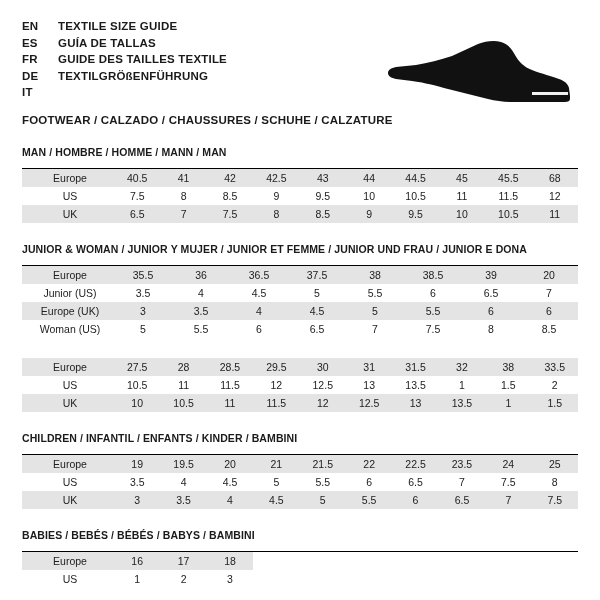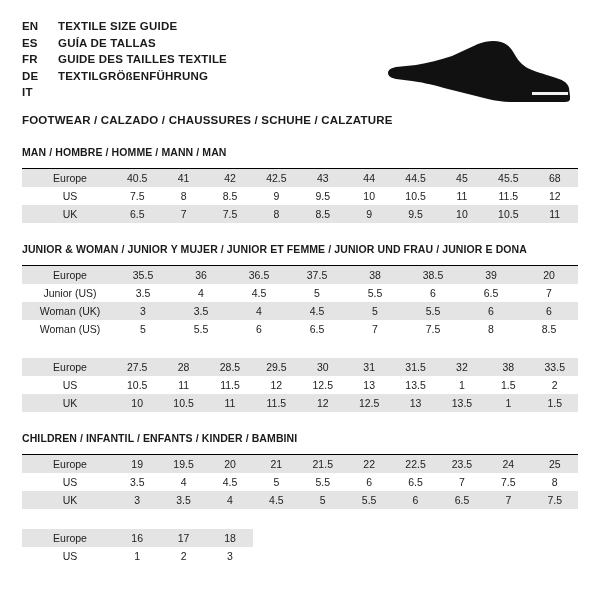--- a/index.html
+++ b/index.html
@@ -210,21 +210,21 @@
           <td>3.5</td>
           <td>4</td>
           <td>4.5</td>
           <td>5</td>
           <td>5.5</td>
           <td>6</td>
           <td>6.5</td>
           <td>7</td>
         </tr>
         <tr class="shaded">
-          <td class="rowlabel">Woman (UK)</td>
+          <td class="rowlabel">Europe (UK)</td>
           <td>3</td>
           <td>3.5</td>
           <td>4</td>
           <td>4.5</td>
           <td>5</td>
           <td>5.5</td>
           <td>6</td>
           <td>6</td>
         </tr>
         <tr class="plain">
@@ -329,20 +329,21 @@
           <td>6</td>
           <td>6.5</td>
           <td>7</td>
           <td>7.5</td>
         </tr>
       </tbody>
     </table>
   </div>
 
   <div class="block">
+    <div class="block-title">BABIES / BEBÉS / BÉBÉS / BABYS / BAMBINI</div>
     <table class="sizes t-babies">
       <tbody>
         <tr class="shaded">
           <td class="rowlabel">Europe</td>
           <td>16</td>
           <td>17</td>
           <td>18</td>
           <td style="background:#ffffff"></td>
           <td style="background:#ffffff"></td>
           <td style="background:#ffffff"></td>

